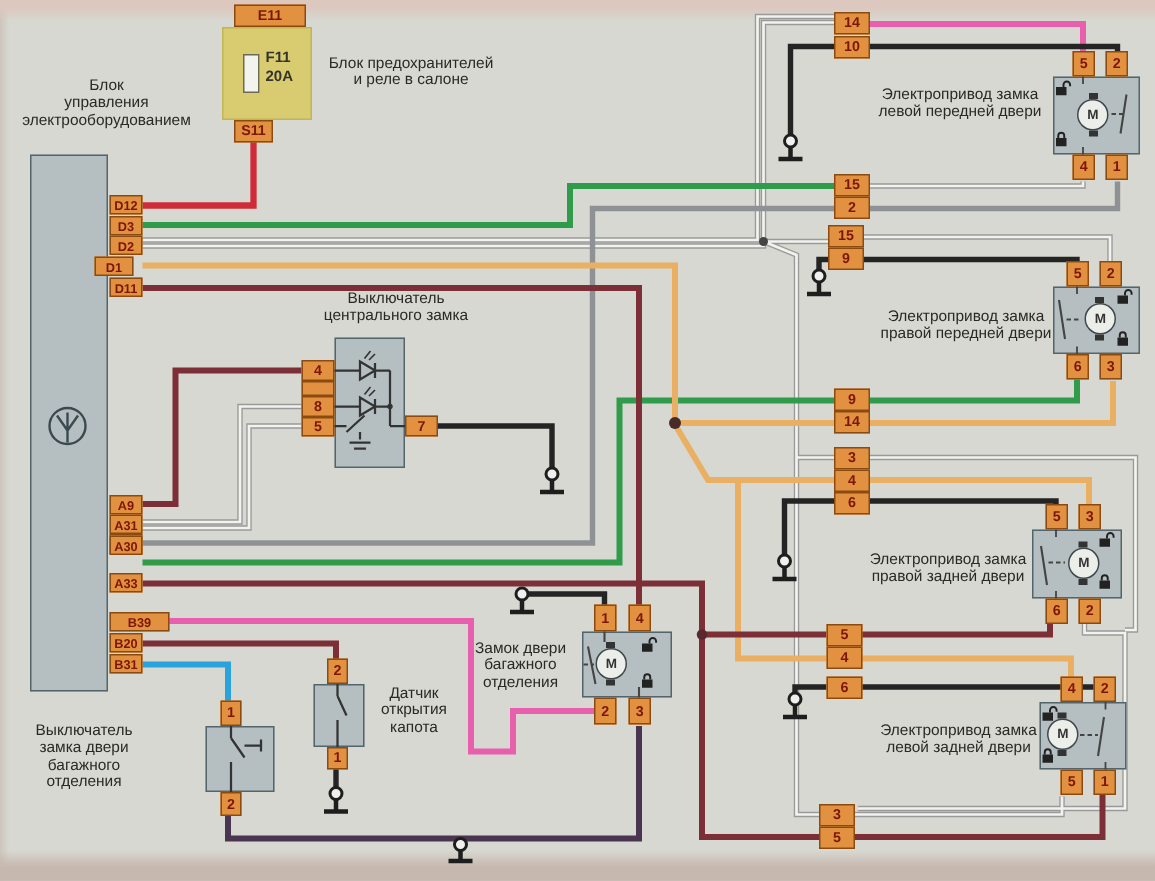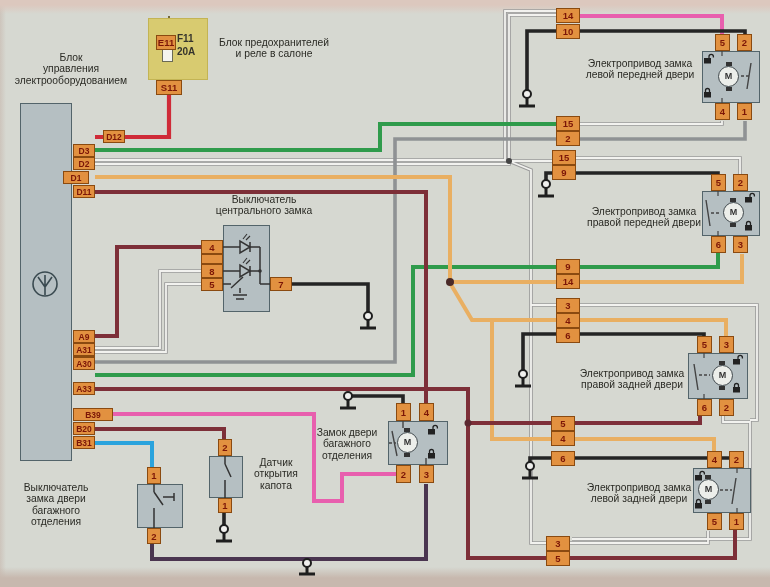--- a/index.html
+++ b/index.html
@@ -126,30 +126,30 @@
           <circle cx="307" cy="563" r="4" stroke-width="2"></circle>
           <path d="M307,567 V574 M299,574 H315" fill="none" stroke-width="3"></path>
         </g>
   </g>
 </svg>
 
 <div class="fusebox" style="left:148px;top:18px;width:60px;height:62px;"></div>
 <div class="fuseglyph" style="left:162px;top:36px;"></div>
 <div class="ftxt" style="left:177px;top:33px;">F11</div>
 <div class="ftxt" style="left:177px;top:46px;">20A</div>
-<div class="cn" style="left:156px;top:3px;width:20px;height:15px;margin-top:32px;">E11</div>
+<div class="cn" style="left:156px;top:3px;width:48px;height:15px;">E11</div>
 <div class="cn" style="left:156px;top:80px;width:26px;height:15px;">S11</div>
 <div class="lbl" style="left:210px;top:37px;width:128px;">Блок предохранителей
 и реле в салоне</div>
 
 <div class="body" style="left:20px;top:103px;width:52px;height:358px;"></div>
 <div class="lbl" style="left:4px;top:52px;width:134px;">Блок
 управления
 электрооборудованием</div>
-<div class="cn bk" style="left:73px;top:130px;width:22px;height:13px;margin-left:30px;">D12</div>
+<div class="cn bk" style="left:73px;top:130px;width:22px;height:13px;">D12</div>
 <div class="cn bk" style="left:73px;top:144px;width:22px;height:13px;">D3</div>
 <div class="cn bk" style="left:73px;top:157px;width:22px;height:13px;">D2</div>
 <div class="cn bk" style="left:63px;top:171px;width:26px;height:13px;">D1</div>
 <div class="cn bk" style="left:73px;top:185px;width:22px;height:13px;">D11</div>
 <div class="cn bk" style="left:73px;top:330px;width:22px;height:13px;">A9</div>
 <div class="cn bk" style="left:73px;top:343px;width:22px;height:13px;">A31</div>
 <div class="cn bk" style="left:73px;top:356px;width:22px;height:13px;">A32</div>
 <div class="cn bk" style="left:73px;top:357px;width:22px;height:13px;">A30</div>
 <div class="cn bk" style="left:73px;top:382px;width:22px;height:13px;">A33</div>
 <div class="cn bk" style="left:73px;top:408px;width:40px;height:13px;">B39</div>

